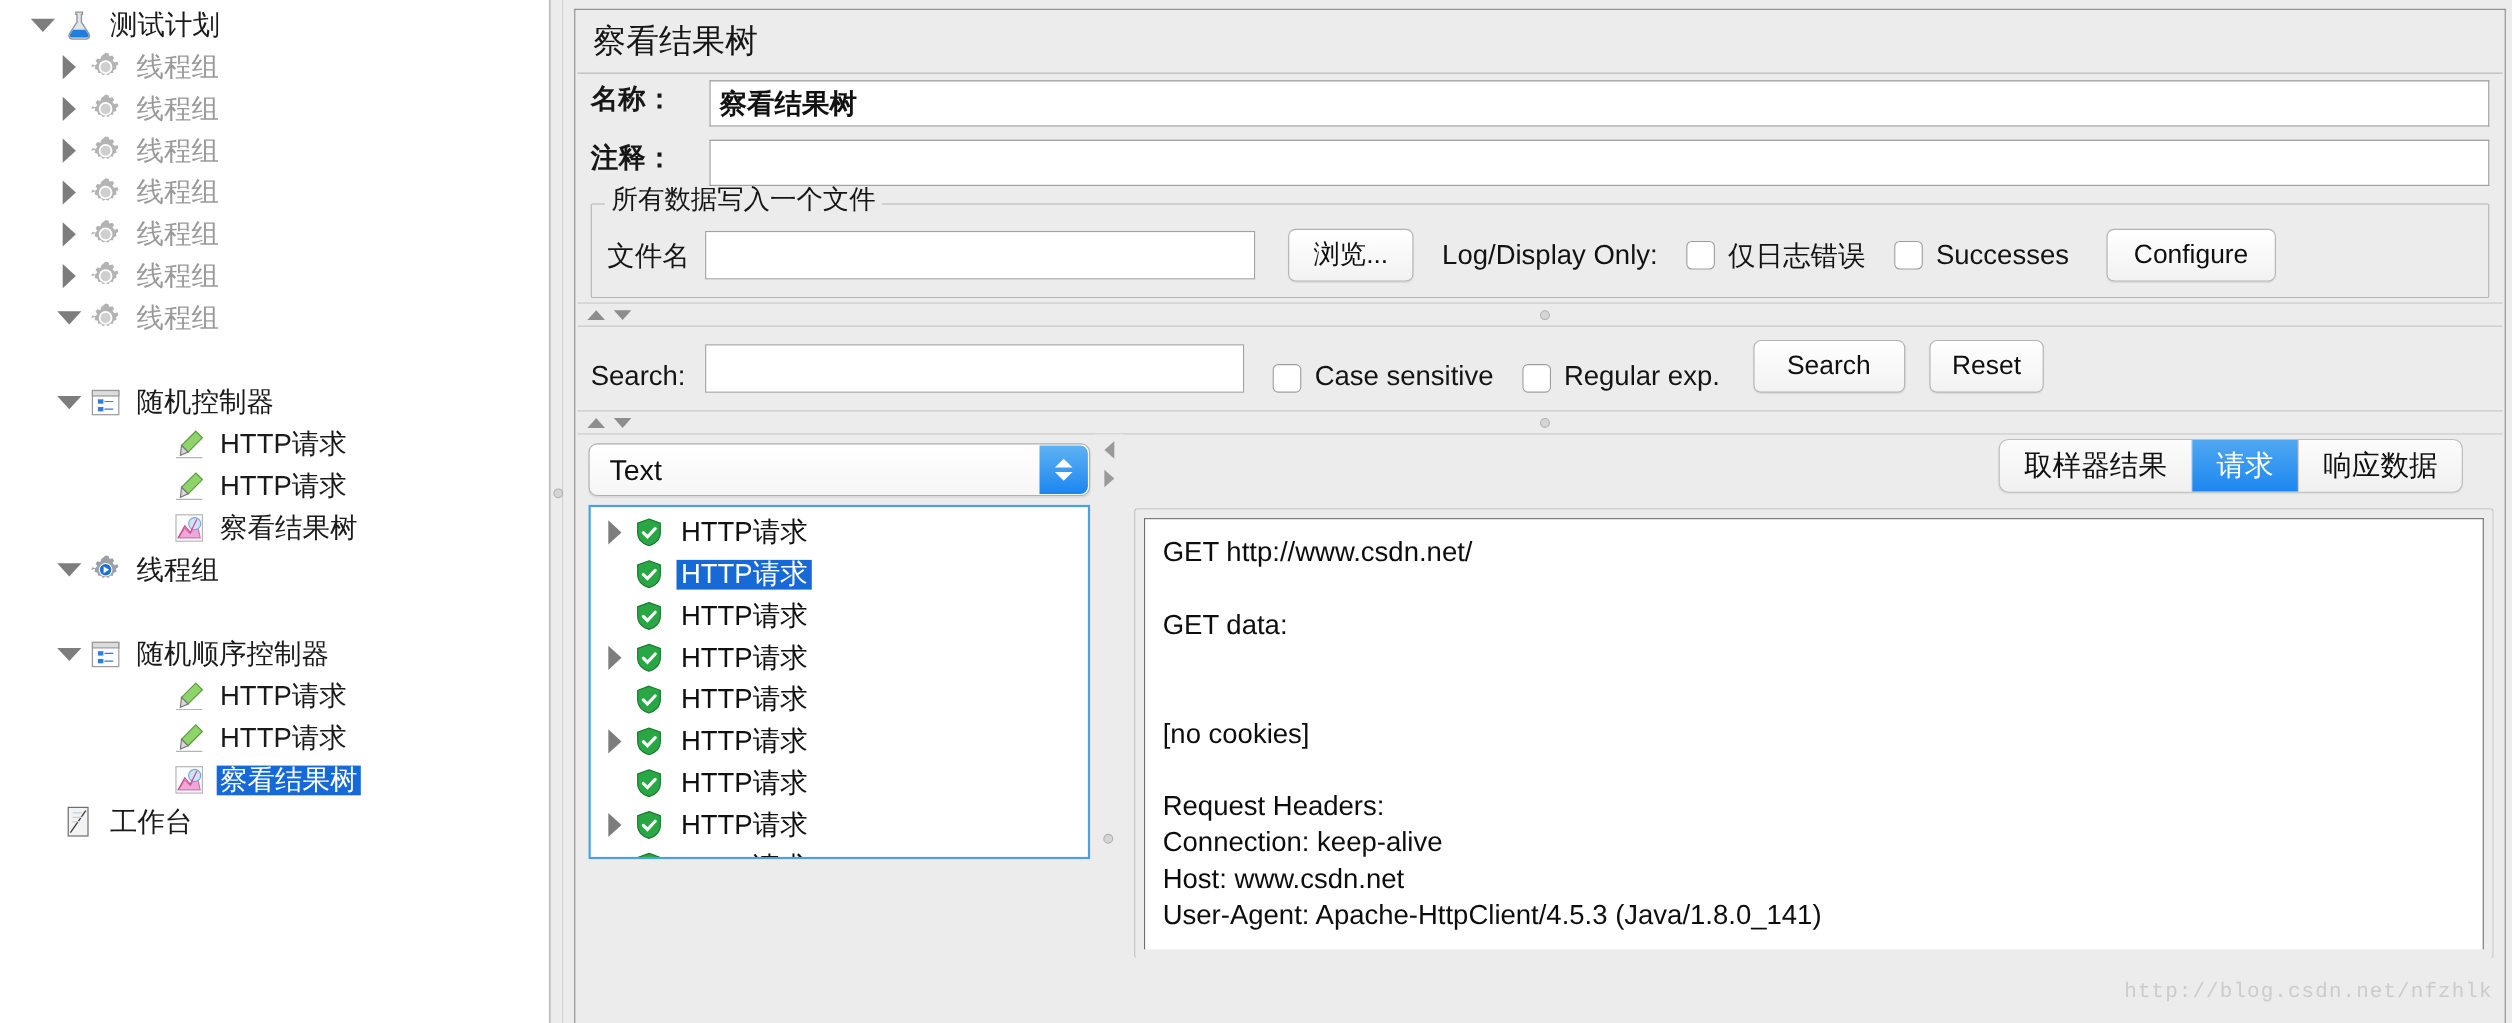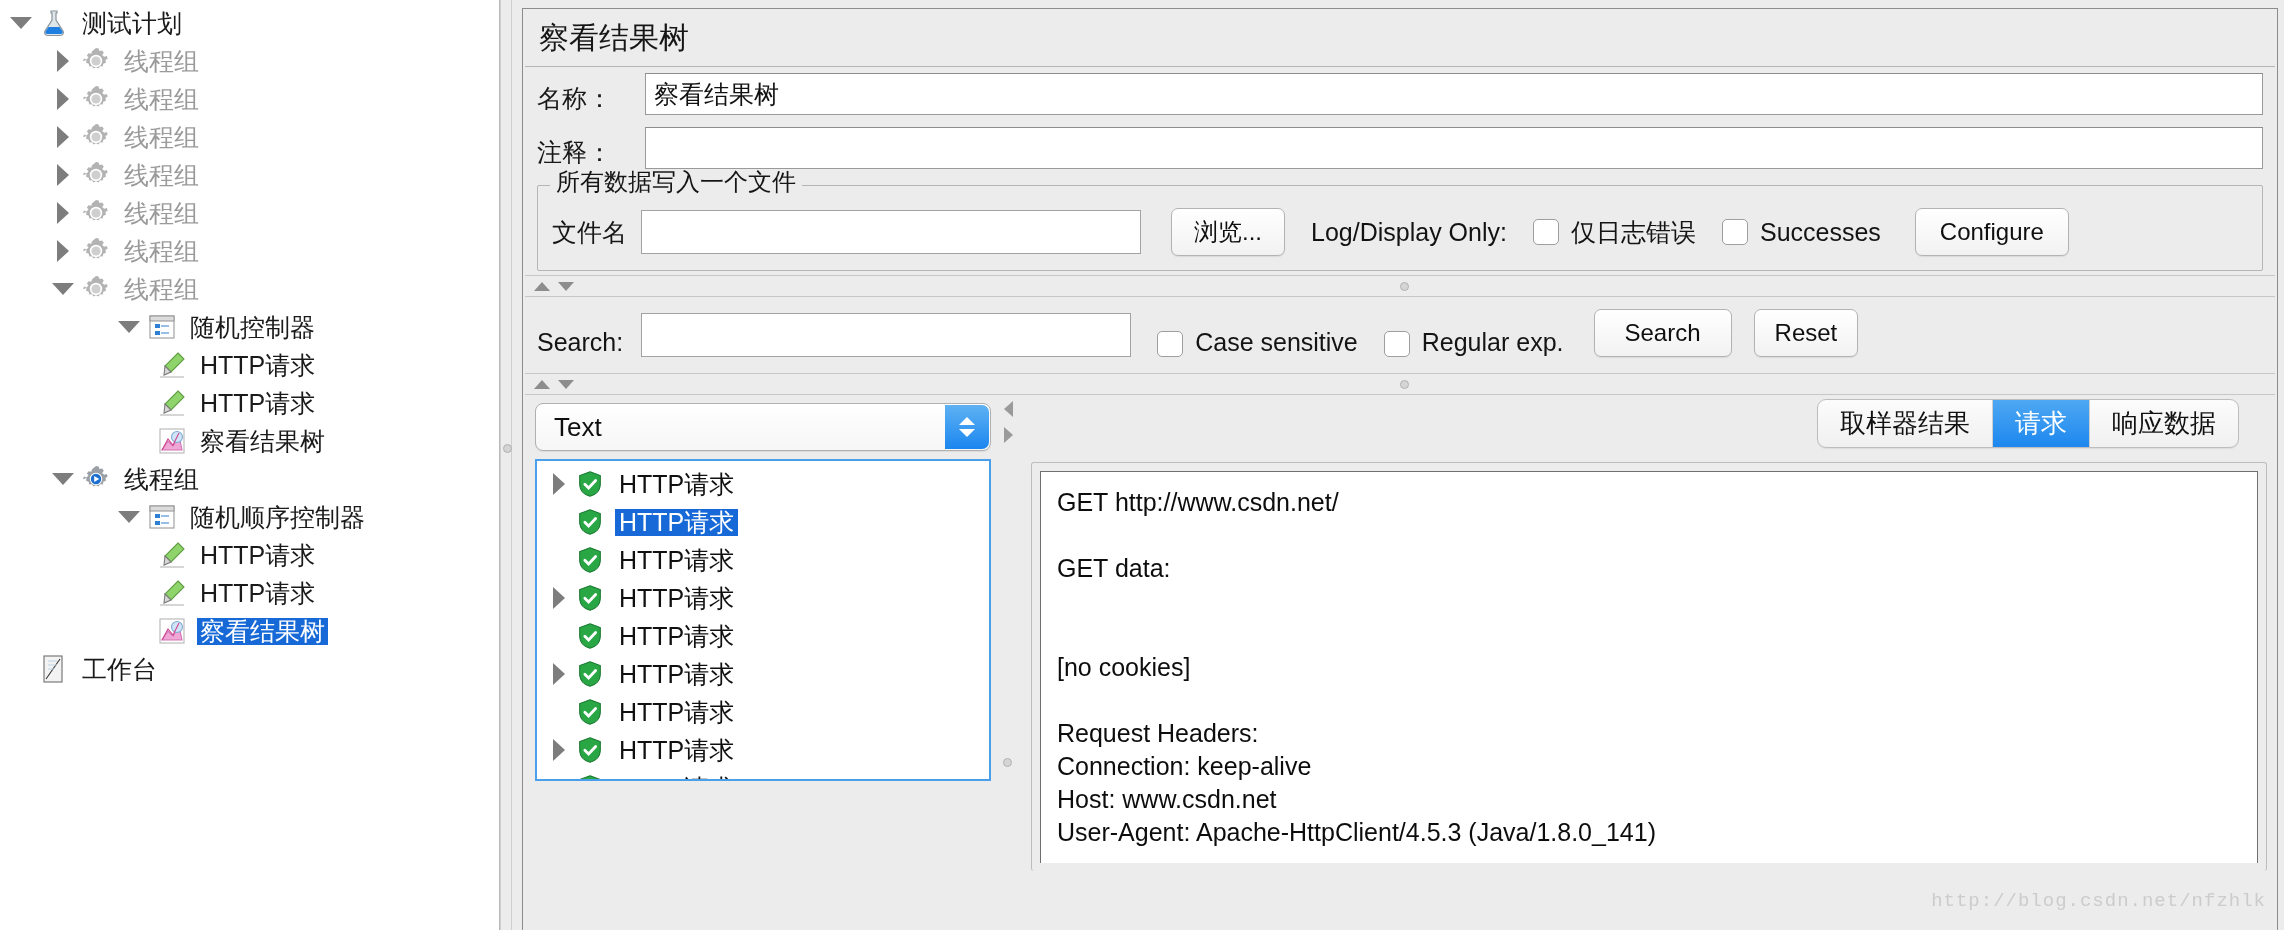--- a/index.html
+++ b/index.html
@@ -29,23 +29,23 @@
   .arrow-d{width:0;height:0;border-left:11px solid transparent;border-right:11px solid transparent;border-top:12px solid #7d7d7d;}
   .arrow-r{width:0;height:0;border-top:11px solid transparent;border-bottom:11px solid transparent;border-left:12px solid #7d7d7d;}
   .ticon{width:32px;min-width:32px;height:32px;margin-right:9px;position:relative;display:inline-block;}
   .tlabel{padding:1px 3px;line-height:1;}
   .tlabel.dim{color:#9a9a9a;}
   .tlabel.sel{background:#1669d6;color:#ffffff;}
 
   
   .ic-svg{display:block;width:32px;height:32px;}
 
-  .indent1{padding-left:4px;}
+  .indent1{padding-left:22px;}
   .indent2{padding-left:46px;}
-  .indent3{padding-left:112px;}
+  .indent3{padding-left:46px;margin-top:39px;}
   .indent4{padding-left:122px;}
 
   
   .vsplit{
     width:12px;height:930px;background:#ececec;
     border-left:1px solid #cfcfcf;border-right:1px solid #cfcfcf;
     position:relative;box-sizing:border-box;
   }
   .vsplit .knob{
     position:absolute;left:2px;top:444px;width:9px;height:9px;border-radius:50%;
@@ -60,21 +60,21 @@
   .panel-border{
     border:1px solid #8c8c8c;background:#ececec;
     box-sizing:border-box;width:100%;
     border-bottom:none;height:100%;
   }
   .panel-title{
     font-size:30px;color:#161616;padding:12px 16px 12px 16px;line-height:1.1;
   }
   .title-sep{height:1px;background:#b5b5b5;margin:0 2px;}
 
-  .form-row{display:flex;align-items:flex-end;padding:6px 14px;}
+  .form-row{display:flex;align-items:flex-start;padding:6px 14px;font-weight:bold;}
   .form-label{font-size:25px;color:#171717;width:108px;min-width:108px;}
   .txtfield{
     flex:1;height:42px;background:#ffffff;border:1px solid #9a9a9a;
     box-sizing:border-box;font-size:25px;color:#111;
     padding:2px 8px;display:flex;align-items:center;
     border-top-color:#8d8d8d;
   }
 
   
   .groupbox{

